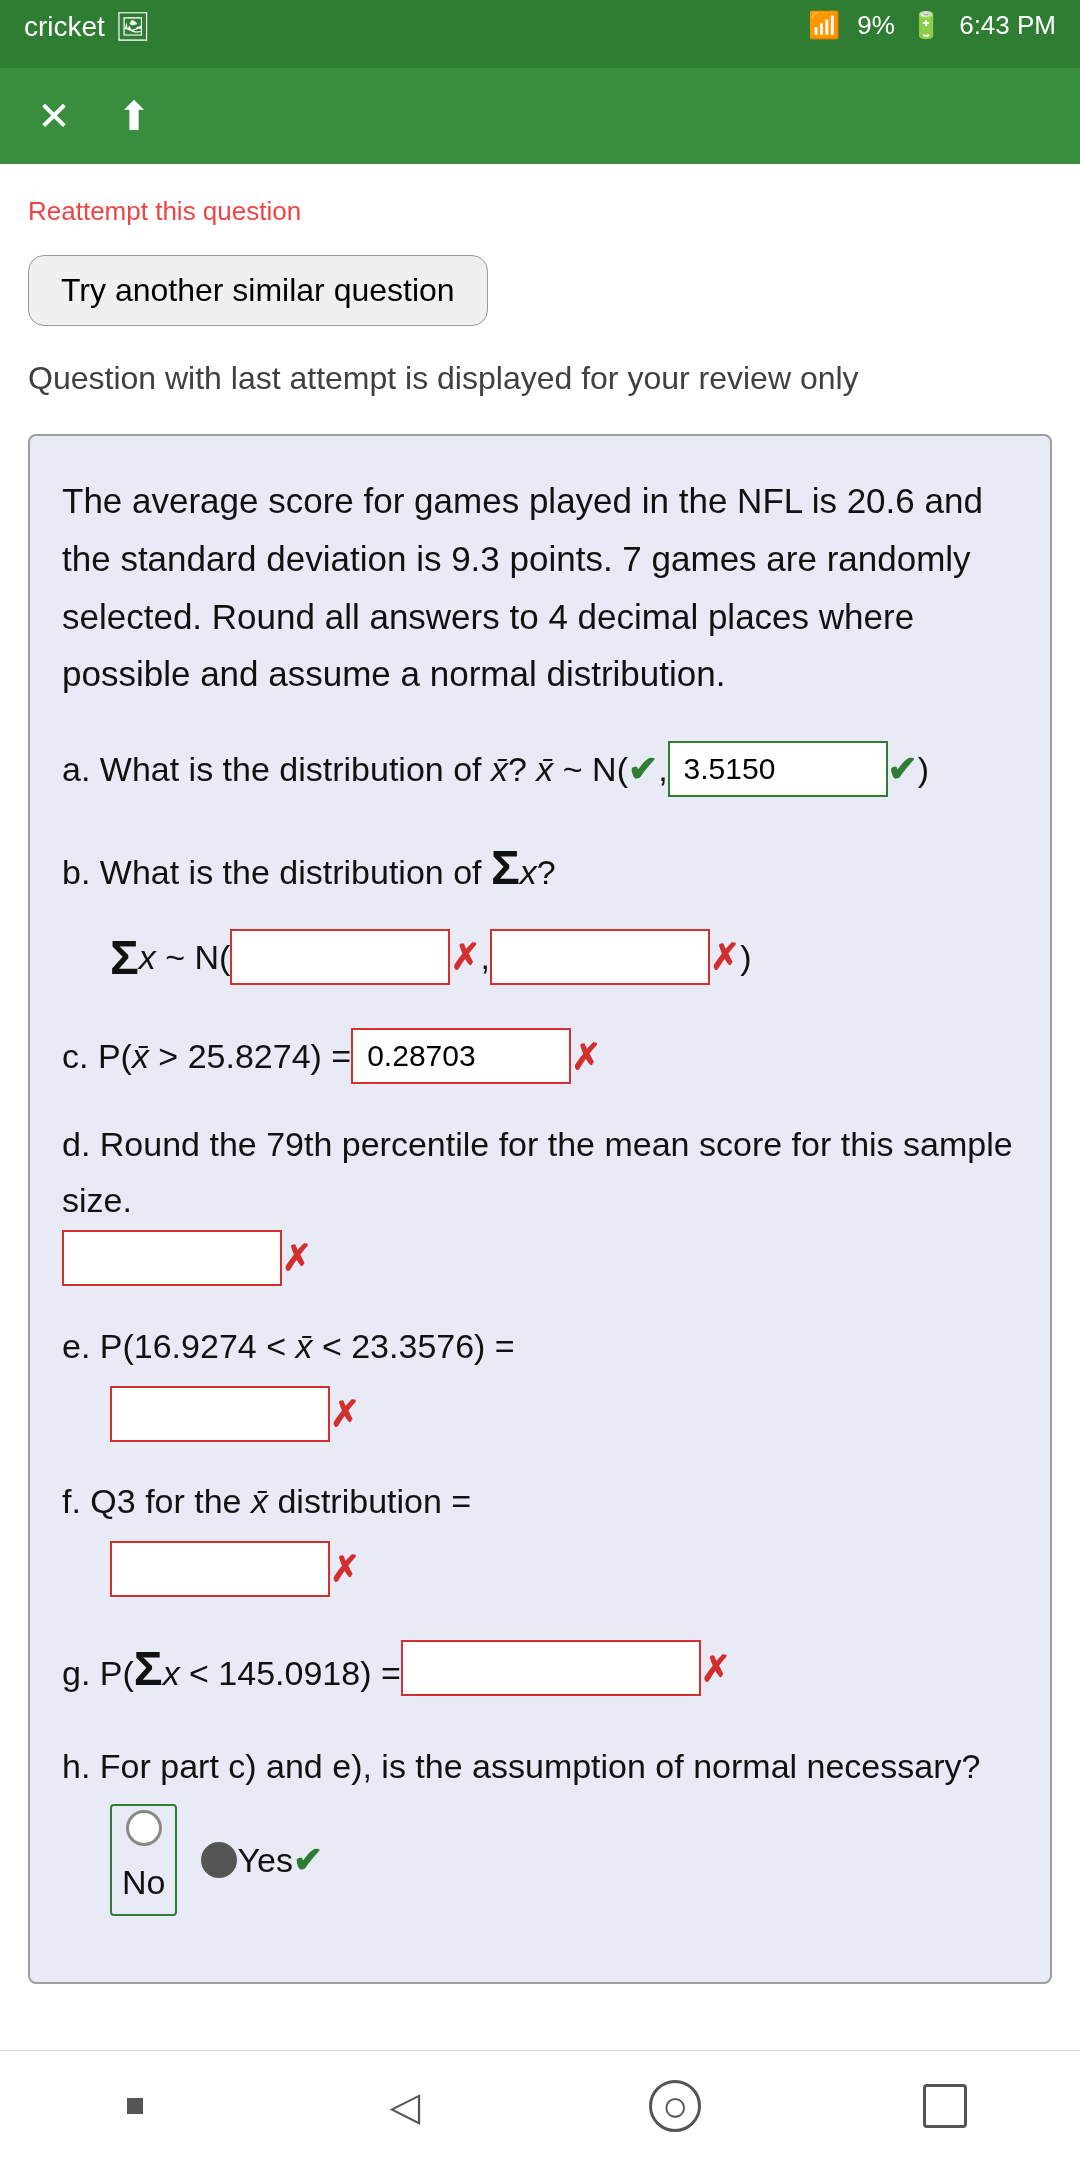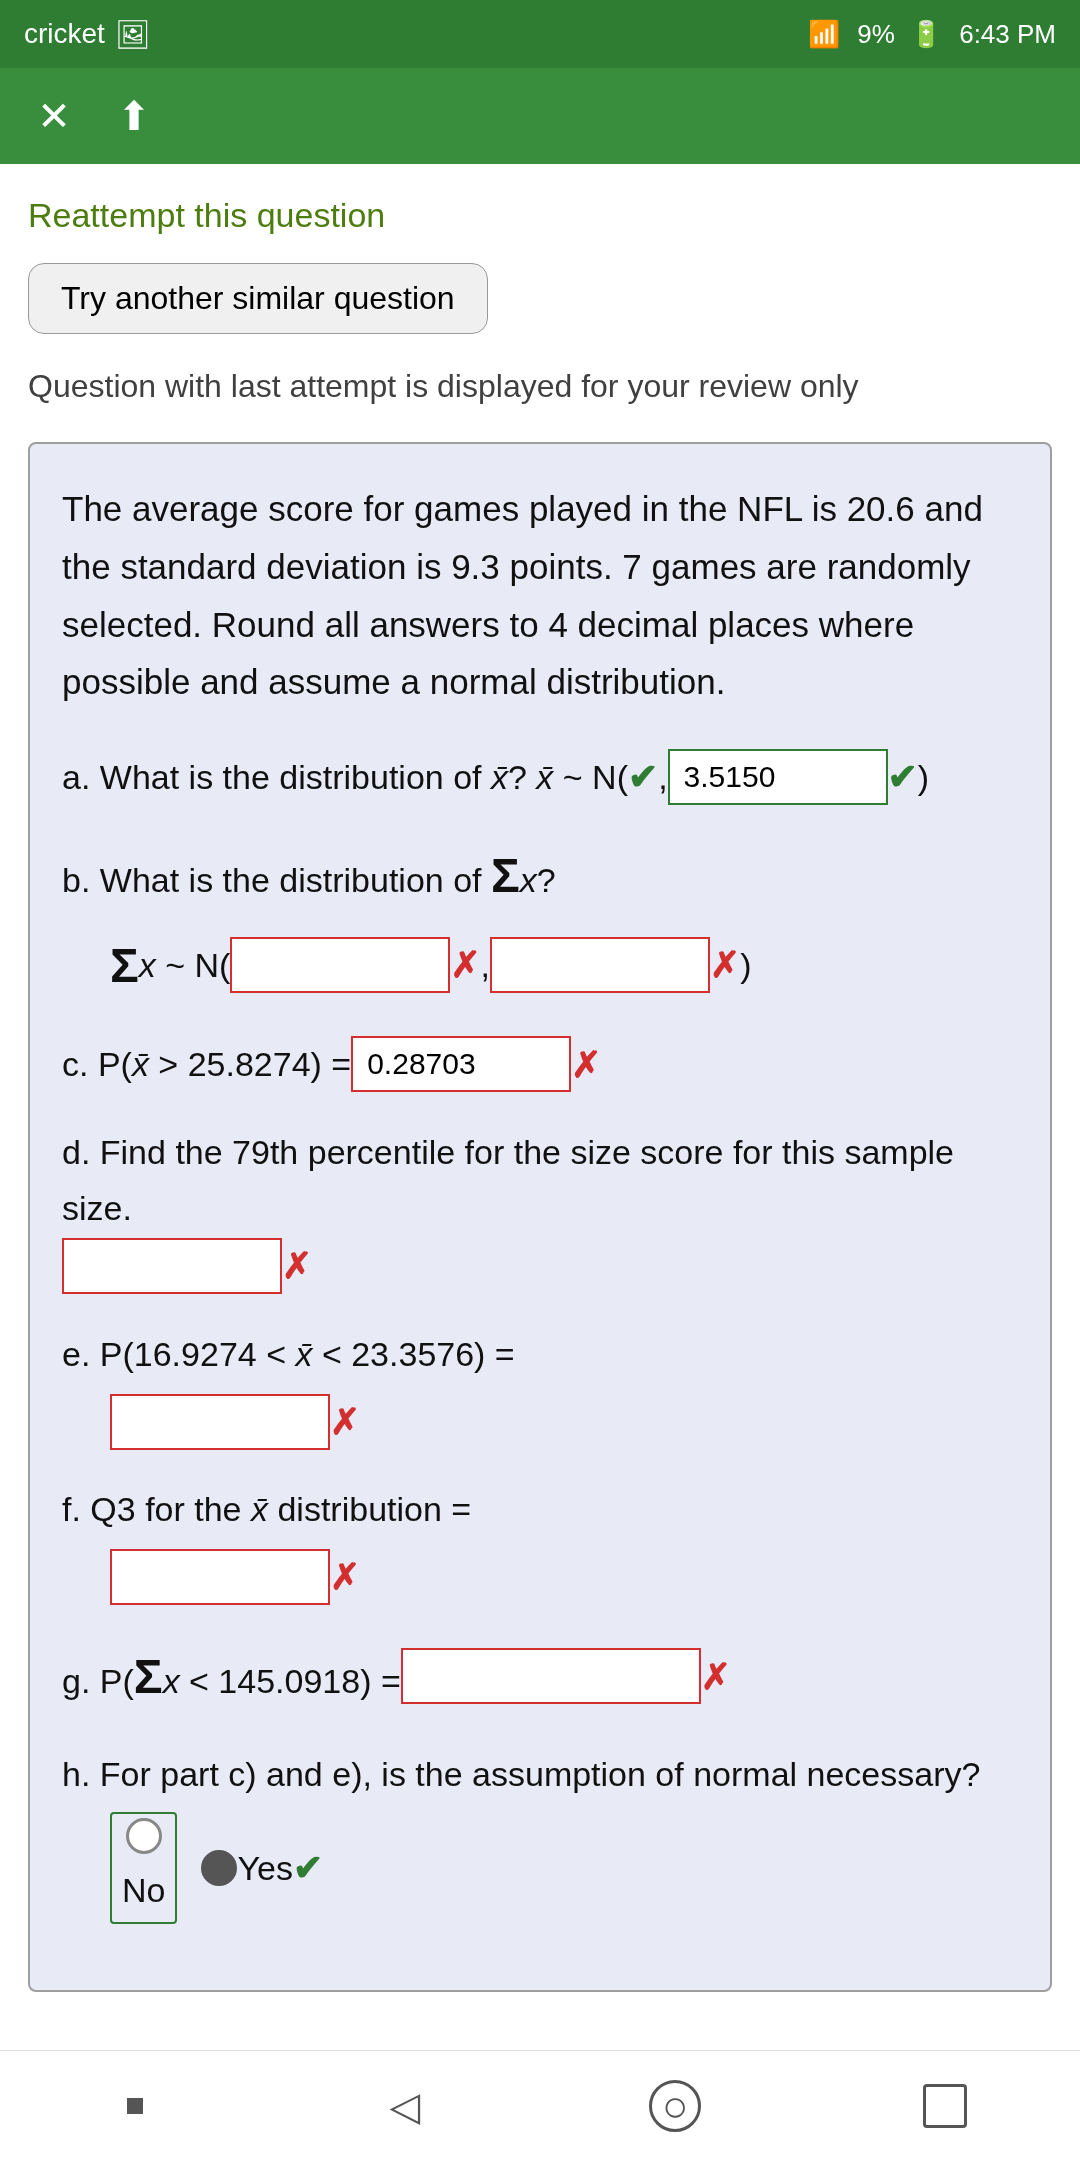--- a/index.html
+++ b/index.html
@@ -11,21 +11,21 @@
       min-height: 2160px;
       overflow-x: hidden;
     }
 
     
     .status-bar {
       background: #2e7d32;
       color: white;
       display: flex;
       justify-content: space-between;
-      align-items: center;
+      align-items: flex-start;
       padding: 10px 24px;
       height: 68px;
       font-size: 28px;
     }
     .status-left { font-weight: 500; display: flex; align-items: center; gap: 10px; }
     .status-right { display: flex; align-items: center; gap: 16px; font-size: 26px; }
 
     
     .header {
       background: #388e3c;
@@ -50,22 +50,22 @@
     }
 
     
     .content {
       background: white;
       padding: 32px 28px;
       min-height: 1900px;
     }
 
     .reattempt-link {
-      color: #4d7c0f;
-      font-size: 34px;
+      color: #ef4444;
+      font-size: 26px;
       text-decoration: none;
       display: block;
       margin-bottom: 28px;
     }
 
     .try-similar-btn {
       border: 1.5px solid #999;
       background: #f0f0f0;
       padding: 16px 32px;
       font-size: 32px;
@@ -279,21 +279,21 @@
     <div class="part">
       <div class="part-line">
         <span>c. P(<i>x̄</i> &gt; 25.8274) =</span>
         <input class="answer-input" value="0.28703" readonly="" style="">
         <span class="cross-red">✗</span>
       </div>
     </div>
 
     <div class="part">
       <div class="part-line">
-        <span>d. Find the 79th percentile for the size score for this sample size.</span>
+        <span>d. Round the 79th percentile for the mean score for this sample size.</span>
         <input class="answer-input" value="" readonly="" style="">
         <span class="cross-red">✗</span>
       </div>
     </div>
 
     <div class="part">
       <div class="part-line">
         <span>e. P(16.9274 &lt; <i>x̄</i> &lt; 23.3576) =</span>
       </div>
       <div class="part-line indented">

